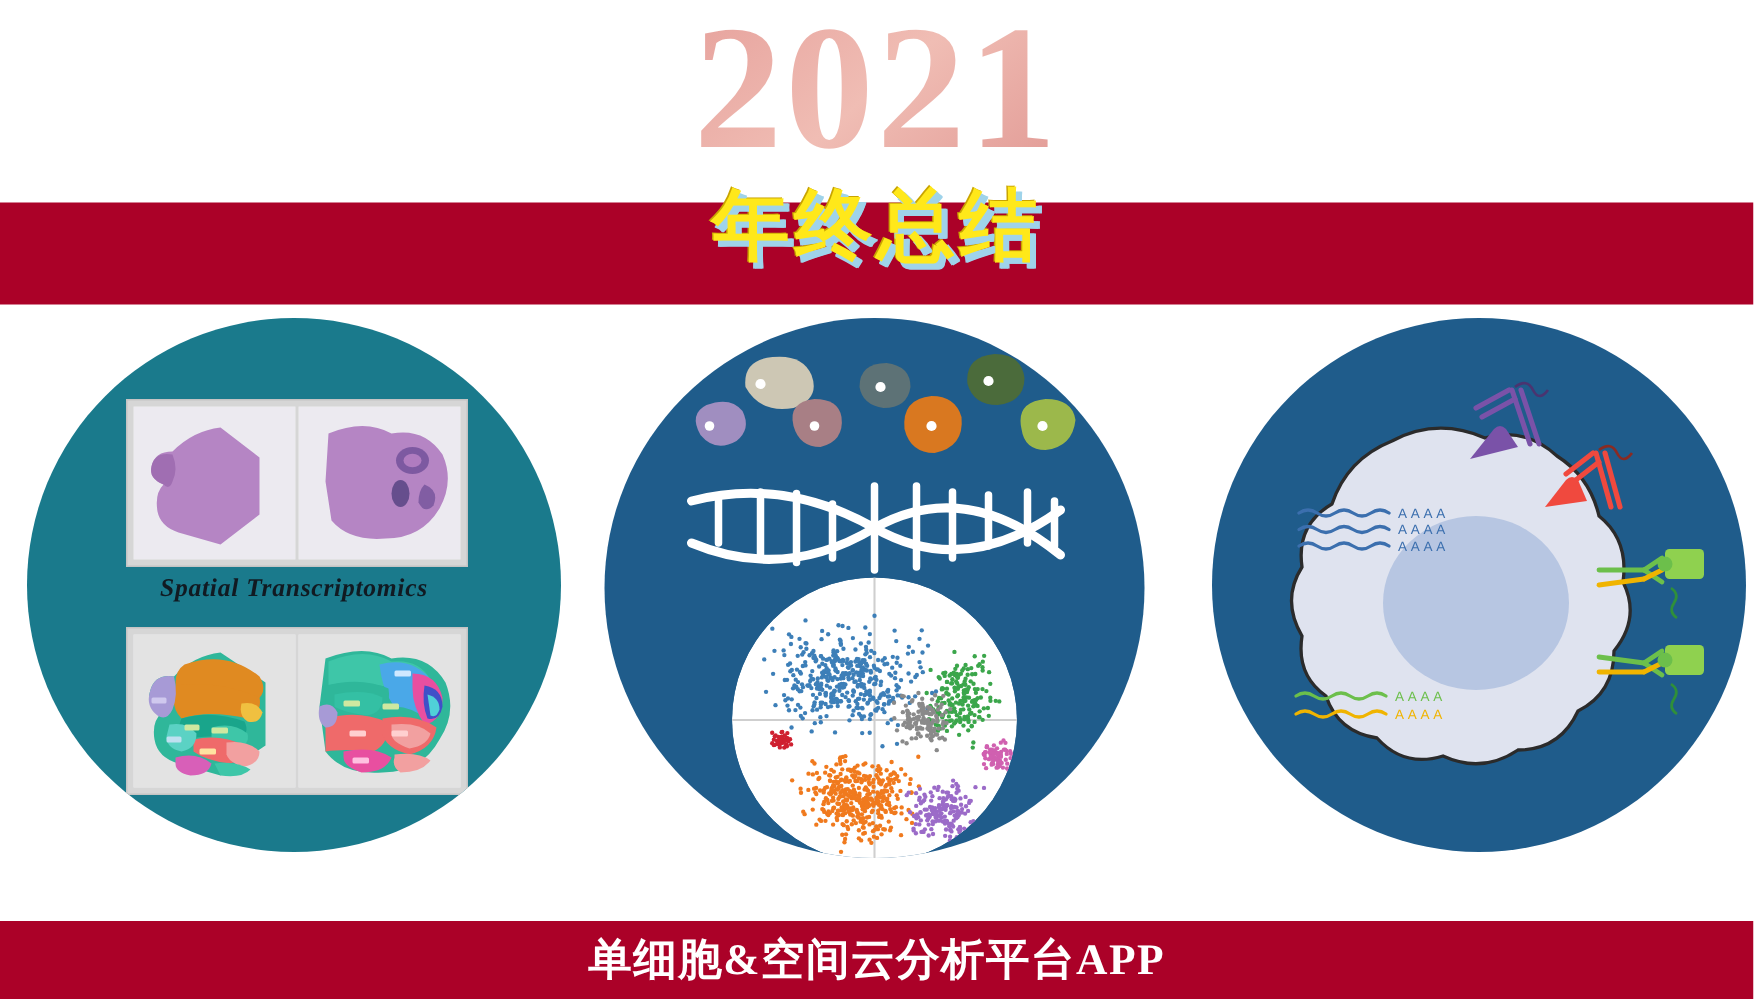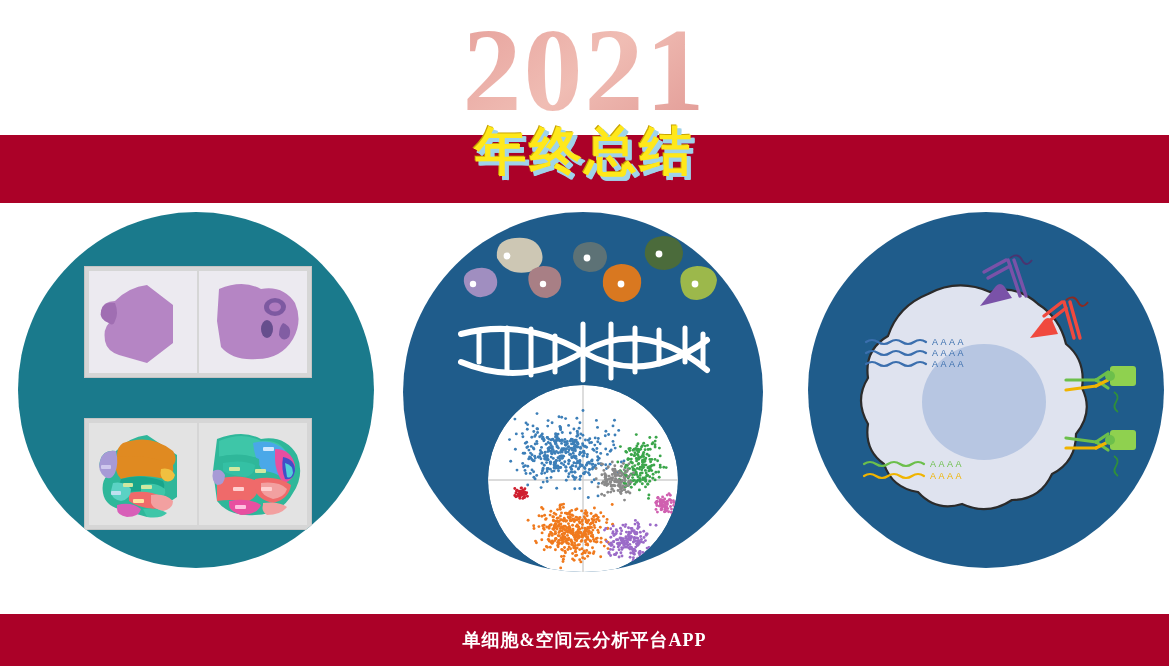--- a/index.html
+++ b/index.html
@@ -8,21 +8,21 @@
     width:1169px;height:666px;
     background:#ffffff;
     font-family:"Liberation Sans", sans-serif;
     overflow:hidden;
     position:relative;
   }
   .slide{position:absolute;inset:0;background:#ffffff;}
 
   
   .year-title{
-    position:absolute;left:0;right:0;top:12px;
+    position:absolute;left:0;right:0;top:0;
     text-align:center;
     font-family:"Liberation Serif", serif;
     font-weight:bold;
     font-size:118px;
     line-height:118px;
     letter-spacing:2px;
     background:linear-gradient(140deg,#7d1326 0%,#b7404c 16%,#e8a6a0 38%,#f0bdb4 50%,#e29b96 64%,#b03e49 84%,#7d1326 100%);
     -webkit-background-clip:text;
     background-clip:text;
     color:transparent;
@@ -57,21 +57,21 @@
   
   .bottom-banner{
     position:absolute;left:0;top:614px;width:1169px;height:52px;
     background:#ab0128;
   }
   .bottom-banner-text{
     position:absolute;left:0;right:0;top:0;height:52px;
     display:flex;align-items:center;justify-content:center;
     font-family:"Liberation Serif", serif;
     font-weight:bold;
-    font-size:18px;
+    font-size:29px;
     letter-spacing:1px;
     color:#ffffff;
     white-space:nowrap;
     user-select:none;
   }
 
   
   .circle{
     position:absolute;border-radius:50%;overflow:hidden;
   }
@@ -127,20 +127,21 @@
           <rect x="0" y="0" width="108" height="102" fill="#eceaf0"></rect>
           <path d="M20 18 Q44 8 62 18 Q84 14 96 32 Q104 50 94 68 Q82 88 58 88 Q34 90 22 76 L18 50 Z" fill="#b07cc0" opacity=".92"></path>
           <ellipse cx="76" cy="36" rx="11" ry="9" fill="#6b4b96" opacity=".75"></ellipse>
           <ellipse cx="76" cy="36" rx="6" ry="4.5" fill="#b07cc0"></ellipse>
           <ellipse cx="68" cy="58" rx="6" ry="9" fill="#52407f" opacity=".8"></ellipse>
           <path d="M84 52 Q94 56 90 66 Q84 72 80 64 Q80 56 84 52 Z" fill="#6b4b96" opacity=".7"></path>
         </svg>
       </div>
     </div>
 
+    <div class="spatial-caption">Spatial  Transcriptomics</div>
 
     <div class="panel panel-bottom">
       <div class="panel-half ph-l">
         <svg viewBox="0 0 108 102">
           <rect x="0" y="0" width="108" height="102" fill="#e3e3e3"></rect>
           <path d="M58 12 L88 32 L88 74 L58 94 L30 86 Q16 82 14 70 Q12 58 19 52 Q8 48 11 38 Q14 26 27 28 Q40 14 58 12 Z" fill="#2fb79a"></path>
           <path d="M34 20 Q62 10 84 28 Q90 38 82 44 Q58 40 40 48 Q28 44 28 32 Q28 24 34 20 Z" fill="#e08a21"></path>
           <path d="M28 34 Q56 30 84 42 Q86 52 76 56 Q50 50 32 56 Q24 48 28 34 Z" fill="#e08a21"></path>
           <path d="M32 56 Q52 50 74 58 Q78 66 70 70 Q50 66 36 70 Q28 64 32 56 Z" fill="#19a58b"></path>
           <path d="M52 62 Q66 58 76 66 Q78 74 68 76 Q56 74 52 70 Z" fill="#3ec6a8"></path>

